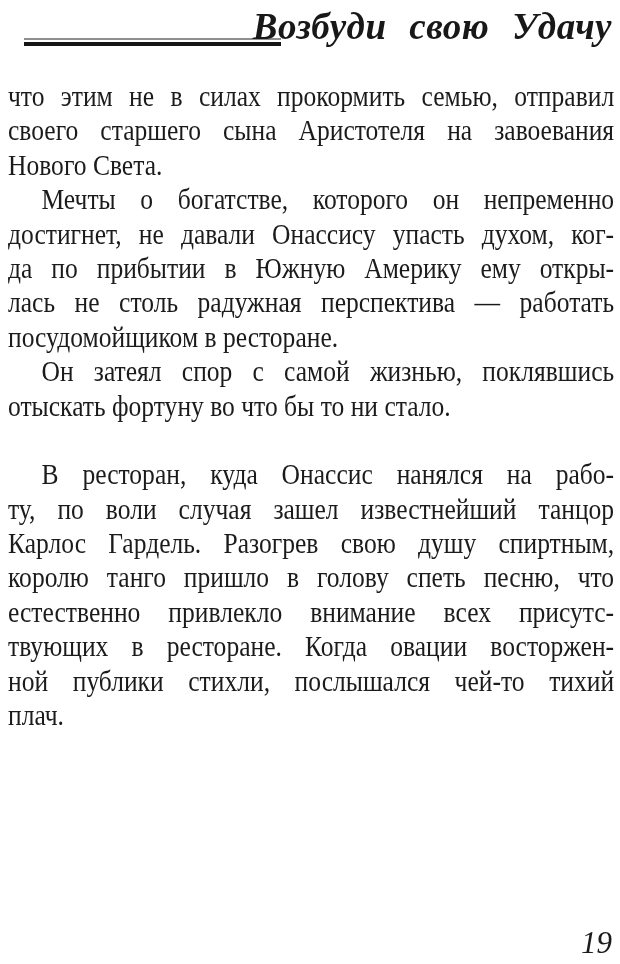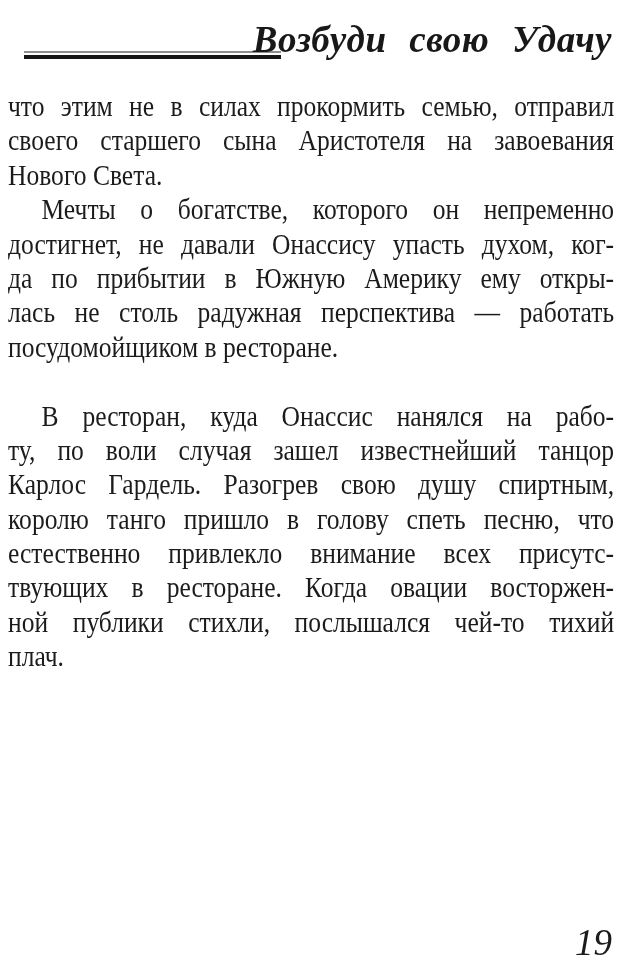--- a/index.html
+++ b/index.html
@@ -11,21 +11,21 @@
     width: 620px;
     height: 964px;
     position: relative;
     overflow: hidden;
     font-family: "Liberation Serif", "DejaVu Serif", serif;
     color: #1b1b1b;
   }
   
   .running-header {
     position: absolute;
-    top: 13px; left: 0; right: 0;
+    top: 0; left: 0; right: 0;
     height: 70px;
     margin-left: 24px;
   }
   .header-rule {
     position: absolute;
     left: 0;
     top: 38px;
     width: 257px;
   }
   .header-rule .thin {
@@ -51,21 +51,21 @@
     line-height: 52px;
     letter-spacing: 0.5px;
     word-spacing: 13px;
     color: #181818;
     white-space: nowrap;
   }
   
   .page-text {
     position: absolute;
     left: 8px;
-    top: 89px;
+    top: 79px;
     width: 606px;
   }
   .line {
     width: 688px;               
     height: 34.4px;
     line-height: 34.4px;
     font-size: 29px;
     text-align: justify;
     text-align-last: justify;
     transform: scaleX(0.881);
@@ -81,21 +81,21 @@
   }
   .spacer-line {
     height: 34.4px;
   }
   
   .page-number {
     position: absolute;
     top: 925px;
     right: 8px;
     font-style: italic;
-    font-size: 37px;
+    font-size: 31px;
     line-height: 36px;
     color: #1b1b1b;
   }
 </style>
 </head>
 <body>
 
 <div class="running-header">
   <div class="header-rule">
     <div class="thin"></div>
@@ -111,20 +111,24 @@
       <div class="line">своего старшего сына Аристотеля на завоевания</div>
       <div class="line lastline">Нового Света.</div>
     </div>
     <div>
       <div class="line indent">Мечты о богатстве, которого он непременно</div>
       <div class="line">достигнет, не давали Онассису упасть духом, ког-</div>
       <div class="line">да по прибытии в Южную Америку ему откры-</div>
       <div class="line">лась не столь радужная перспектива — работать</div>
       <div class="line lastline">посудомойщиком в ресторане.</div>
     </div>
+    <div>
+      <div class="line indent">Он затеял спор с самой жизнью, поклявшись</div>
+      <div class="line lastline">отыскать фортуну во что бы то ни стало.</div>
+    </div>
     <div class="spacer-line"></div>
     <div>
       <div class="line indent">В ресторан, куда Онассис нанялся на рабо-</div>
       <div class="line">ту, по воли случая зашел известнейший танцор</div>
       <div class="line">Карлос Гардель. Разогрев свою душу спиртным,</div>
       <div class="line">королю танго пришло в голову спеть песню, что</div>
       <div class="line">естественно привлекло внимание всех присутс-</div>
       <div class="line">твующих в ресторане. Когда овации восторжен-</div>
       <div class="line">ной публики стихли, послышался чей-то тихий</div>
       <div class="line lastline">плач.</div>

